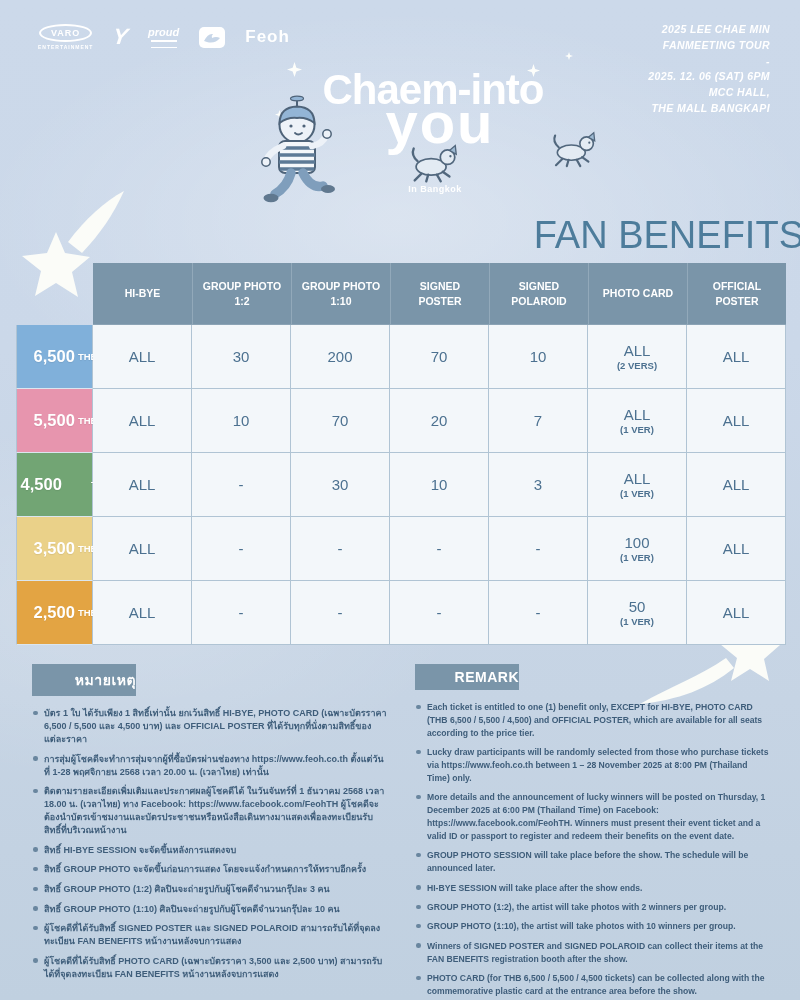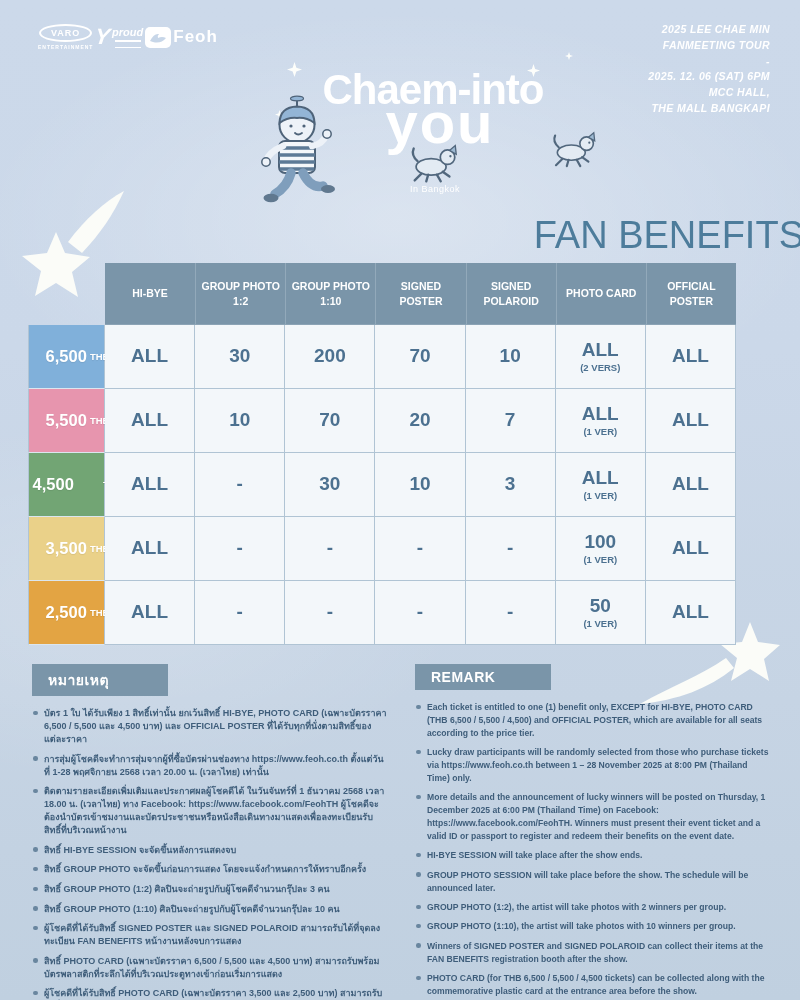--- a/index.html
+++ b/index.html
@@ -3,69 +3,69 @@
 <meta charset="utf-8">
 <style>
   html,body{margin:0;padding:0;}
   body{width:800px;height:1000px;font-family:"Liberation Sans","DejaVu Sans",sans-serif;}
   .poster{position:relative;width:800px;height:1000px;overflow:hidden;
     background:
       radial-gradient(ellipse 600px 300px at 50% 22%, rgba(255,255,255,0.30), rgba(255,255,255,0) 70%),
       radial-gradient(ellipse 500px 260px at 15% 60%, rgba(255,255,255,0.18), rgba(255,255,255,0) 70%),
       linear-gradient(180deg,#ccd9ea 0%,#cbd8e9 35%,#c6d4e4 70%,#c0d0e0 100%);}
   
-  .logos{position:absolute;top:24px;left:38px;display:flex;align-items:center;gap:2px;color:#fff;}
+  .logos{position:absolute;top:24px;left:38px;display:flex;align-items:center;gap:20px;color:#fff;}
   .logo-varo{display:flex;flex-direction:column;align-items:center;}
   .varo-oval{border:2px solid #fff;border-radius:50%;padding:2px 10px;font-size:9px;font-weight:bold;letter-spacing:1px;}
   .varo-sub{font-size:5px;font-weight:bold;letter-spacing:1px;margin-top:2px;}
   .logo-y{font-size:22px;font-weight:800;font-style:italic;transform:skewX(-8deg);}
   .logo-proud{display:flex;flex-direction:column;align-items:center;line-height:1;}
   .proud-word{font-size:11px;font-weight:800;font-style:italic;}
   .proud-bars{width:26px;height:5px;margin-top:2px;border-top:2px solid #fff;border-bottom:1px solid #fff;}
   .logo-bird{width:26px;height:21px;background:#fff;border-radius:5px;position:relative;}
   .logo-bird svg{position:absolute;inset:0;}
   .logo-feoh{font-size:17px;font-weight:800;letter-spacing:1px;}
   .event-info{position:absolute;top:22px;right:30px;text-align:right;color:#fff;font-size:10.5px;font-weight:bold;line-height:1.5;letter-spacing:0.4px;font-style:italic;}
   
   .title-art{position:absolute;left:235px;top:56px;width:390px;height:165px;color:#fff;}
   .title-line1{position:absolute;left:58px;top:10px;width:280px;text-align:center;font-size:42px;font-weight:800;letter-spacing:-1px;white-space:nowrap;}
   .title-line2{position:absolute;left:80px;top:38px;width:250px;text-align:center;font-size:58px;font-weight:800;letter-spacing:2px;line-height:1;}
-  .title-loc{position:absolute;left:120px;top:128px;width:160px;text-align:center;font-size:9px;font-weight:normal;letter-spacing:0.5px;}
+  .title-loc{position:absolute;left:120px;top:128px;width:160px;text-align:center;font-size:9px;font-weight:bold;letter-spacing:0.5px;}
   .boy{position:absolute;left:22px;top:38px;}
   .dog1{position:absolute;left:170px;top:86px;}
   .dog2{position:absolute;left:312px;top:74px;}
   .spark{position:absolute;fill:#fdfefb;}
   
   .comet-left{position:absolute;left:16px;top:190px;}
   .comet-right{position:absolute;left:638px;top:616px;}
   .comet{fill:#fbfcf8;}
   
   .fan-benefits{position:absolute;top:214px;left:4px;width:800px;text-align:right;font-size:38px;font-weight:400;color:#4d7c9b;letter-spacing:0px;}
   
-  .benefits-table{position:absolute;left:28px;top:263px;width:708px;display:grid;
+  .benefits-table{position:absolute;left:16px;top:263px;width:770px;display:grid;
     grid-template-columns:77px repeat(7,1fr);grid-template-rows:62px repeat(5,64px);}
   .hspacer{background:transparent;}
   .hcell{background:#7a95a9;color:#fff;font-size:10.5px;font-weight:bold;display:flex;align-items:center;justify-content:center;
     text-align:center;white-space:pre-line;line-height:1.35;border-left:1px solid #92a9ba;border-bottom:1px solid #8ba3b5;}
   .hcell.first{border-left:none;}
   .cell{background:#f3f7fa;border-right:1px solid #b0c4d4;border-bottom:1px solid #b0c4d4;
     display:flex;flex-direction:column;align-items:center;justify-content:center;color:#4c7190;}
-  .cell .v{font-size:19px;font-weight:bold;line-height:1.2;}
+  .cell .v{font-size:15px;font-weight:normal;line-height:1.2;}
   .cell .n{font-size:9.5px;font-weight:bold;line-height:1.2;}
   .cell .n:empty{display:none;}
   .tier{display:flex;align-items:center;justify-content:center;color:#fff;
     border-left:1px solid #b0c4d4;border-right:1px solid #b0c4d4;border-bottom:1px solid #dbe6ef;text-shadow:0 1px 1px rgba(0,0,0,0.08);padding-left:22px;}
   .tier:last-of-type{border-bottom:1px solid #b0c4d4;}
   .tier .price{font-size:16.5px;font-weight:bold;}
   .tier .cur{font-size:9.5px;font-weight:bold;margin-left:3px;}
   
   .notes{position:absolute;left:32px;top:664px;width:740px;display:flex;gap:26px;}
   .notes-col{flex:1;}
-  .badge{display:block;width:104px;background:#7a95a9;color:#fff;text-align:left;
-    font-size:14px;font-weight:800;padding:5px 16px;letter-spacing:0.5px;}
+  .badge{display:block;width:104px;background:#7a95a9;color:#fff;text-align:right;
+    font-size:14px;font-weight:800;padding:5px 0;letter-spacing:0.5px;}
   .notes ul{list-style:none;margin:11px 0 0 0;padding:0;}
   .notes li{position:relative;padding-left:12px;color:#3e5d7a;font-weight:bold;margin-bottom:6.5px;}
   .notes li::before{content:"";position:absolute;left:1px;top:3.5px;width:4.5px;height:4.5px;border-radius:50%;background:#69869f;}
   .notes-th li{font-size:9px;line-height:1.45;}
   .notes-en li{font-size:8.6px;line-height:1.5;}
 </style>
 </head>
 <body>
 
 <div class="poster">
@@ -332,33 +332,32 @@
       <span class="badge">หมายเหตุ</span>
       <ul>
         <li>บัตร 1 ใบ ได้รับเพียง 1 สิทธิ์เท่านั้น ยกเว้นสิทธิ์ HI-BYE, PHOTO CARD (เฉพาะบัตรราคา 6,500 / 5,500 และ 4,500 บาท) และ OFFICIAL POSTER ที่ได้รับทุกที่นั่งตามสิทธิ์ของแต่ละราคา</li>
         <li>การสุ่มผู้โชคดีจะทำการสุ่มจากผู้ที่ซื้อบัตรผ่านช่องทาง https://www.feoh.co.th ตั้งแต่วันที่ 1-28 พฤศจิกายน 2568 เวลา 20.00 น. (เวลาไทย) เท่านั้น</li>
         <li>ติดตามรายละเอียดเพิ่มเติมและประกาศผลผู้โชคดีได้ ในวันจันทร์ที่ 1 ธันวาคม 2568 เวลา 18.00 น. (เวลาไทย) ทาง Facebook: https://www.facebook.com/FeohTH ผู้โชคดีจะต้องนำบัตรเข้าชมงานและบัตรประชาชนหรือหนังสือเดินทางมาแสดงเพื่อลงทะเบียนรับสิทธิ์ที่บริเวณหน้างาน</li>
         <li>สิทธิ์ HI-BYE SESSION จะจัดขึ้นหลังการแสดงจบ</li>
         <li>สิทธิ์ GROUP PHOTO จะจัดขึ้นก่อนการแสดง โดยจะแจ้งกำหนดการให้ทราบอีกครั้ง</li>
         <li>สิทธิ์ GROUP PHOTO (1:2) ศิลปินจะถ่ายรูปกับผู้โชคดีจำนวนกรุ๊ปละ 3 คน</li>
         <li>สิทธิ์ GROUP PHOTO (1:10) ศิลปินจะถ่ายรูปกับผู้โชคดีจำนวนกรุ๊ปละ 10 คน</li>
         <li>ผู้โชคดีที่ได้รับสิทธิ์ SIGNED POSTER และ SIGNED POLAROID สามารถรับได้ที่จุดลงทะเบียน FAN BENEFITS หน้างานหลังจบการแสดง</li>
-        <li>สิทธิ์ PHOTO CARD (เฉพาะบัตรราคา 6,500 / 5,500 และ 4,500 บาท) สามารถรับพร้อมบัตรพลาสติกที่ระลึกได้ที่บริเวณประตูทางเข้าก่อนเริ่มการแสดง</li>
         <li>ผู้โชคดีที่ได้รับสิทธิ์ PHOTO CARD (เฉพาะบัตรราคา 3,500 และ 2,500 บาท) สามารถรับได้ที่จุดลงทะเบียน FAN BENEFITS หน้างานหลังจบการแสดง</li>
 
       </ul>
     </div>
     <div class="notes-col notes-en">
       <span class="badge">REMARK</span>
       <ul>
         <li>Each ticket is entitled to one (1) benefit only, EXCEPT for HI-BYE, PHOTO CARD (THB 6,500 / 5,500 / 4,500) and OFFICIAL POSTER, which are available for all seats according to the price tier.</li>
         <li>Lucky draw participants will be randomly selected from those who purchase tickets via https://www.feoh.co.th between 1 – 28 November 2025 at 8:00 PM (Thailand Time) only.</li>
         <li>More details and the announcement of lucky winners will be posted on Thursday, 1 December 2025 at 6:00 PM (Thailand Time) on Facebook: https://www.facebook.com/FeohTH. Winners must present their event ticket and a valid ID or passport to register and redeem their benefits on the event date.</li>
+        <li>GROUP PHOTO SESSION will take place before the show. The schedule will be announced later.</li>
         <li>HI-BYE SESSION will take place after the show ends.</li>
-        <li>GROUP PHOTO SESSION will take place before the show. The schedule will be announced later.</li>
         <li>GROUP PHOTO (1:2), the artist will take photos with 2 winners per group.</li>
         <li>GROUP PHOTO (1:10), the artist will take photos with 10 winners per group.</li>
         <li>Winners of SIGNED POSTER and SIGNED POLAROID can collect their items at the FAN BENEFITS registration booth after the show.</li>
         <li>PHOTO CARD (for THB 6,500 / 5,500 / 4,500 tickets) can be collected along with the commemorative plastic card at the entrance area before the show.</li>
 
       </ul>
     </div>
   </div>
 
 </div>

